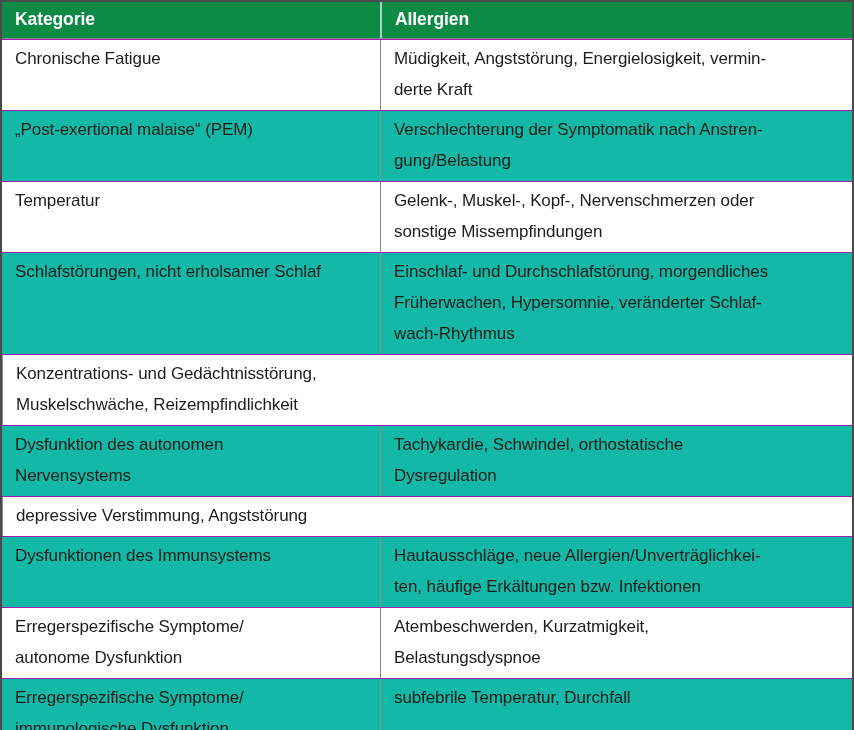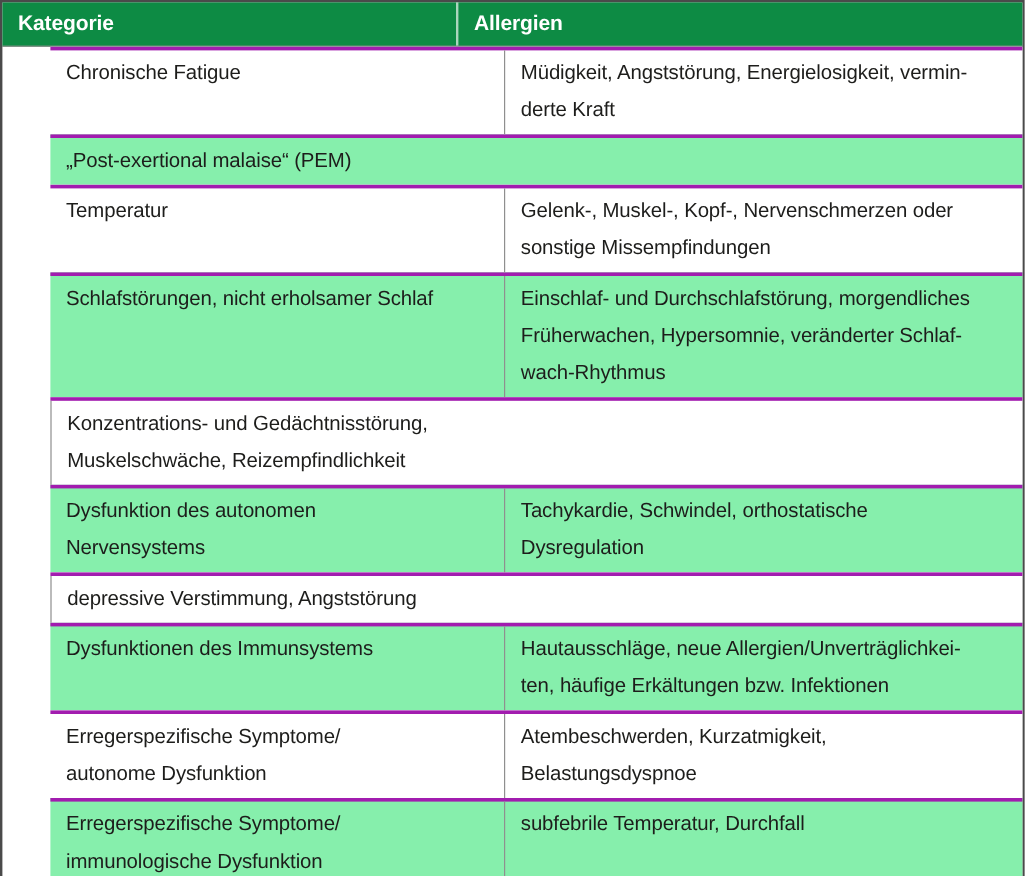--- a/index.html
+++ b/index.html
@@ -18,26 +18,25 @@
     width: 854px;
     border: 2px solid #4a4a4a;
     border-bottom-width: 3px;
     background: #ffffff;
   }
   .row {
     display: grid;
     grid-template-columns: 378px 1fr;
   }
   .row.body-row {
-    border-top: 3px solid #a21caf;
-    margin-left: 40px;
+    border-top: 1px solid #a21caf;
   }
   .row.body-row:first-of-type { border-top: none; }
   .row.even { background: #ffffff; }
-  .row.odd  { background: #86efac; }
+  .row.odd  { background: #14b8a6; }
   .cell {
     padding: 3px 28px 5px 13px;
     font-size: 17px;
     line-height: 31px;
     color: #1d1d1b;
     white-space: pre-line;
     letter-spacing: -0.1px;
   }
   .cell.sym {
     border-left: 1px solid #8f8f8f;
@@ -70,20 +69,22 @@
     </div>
 
     <div class="row body-row even">
       <div class="cell kat">Chronische Fatigue</div>
       <div class="cell sym">Müdigkeit, Angststörung, Energielosigkeit, vermin-
 derte Kraft</div>
     </div>
 
     <div class="row body-row odd">
       <div class="cell kat">„Post-exertional malaise“ (PEM)</div>
+      <div class="cell sym">Verschlechterung der Symptomatik nach Anstren-
+gung/Belastung</div>
     </div>
 
     <div class="row body-row even">
       <div class="cell kat">Temperatur</div>
       <div class="cell sym">Gelenk-, Muskel-, Kopf-, Nervenschmerzen oder
 sonstige Missempfindungen</div>
     </div>
 
     <div class="row body-row odd">
       <div class="cell kat">Schlafstörungen, nicht erholsamer Schlaf</div>

